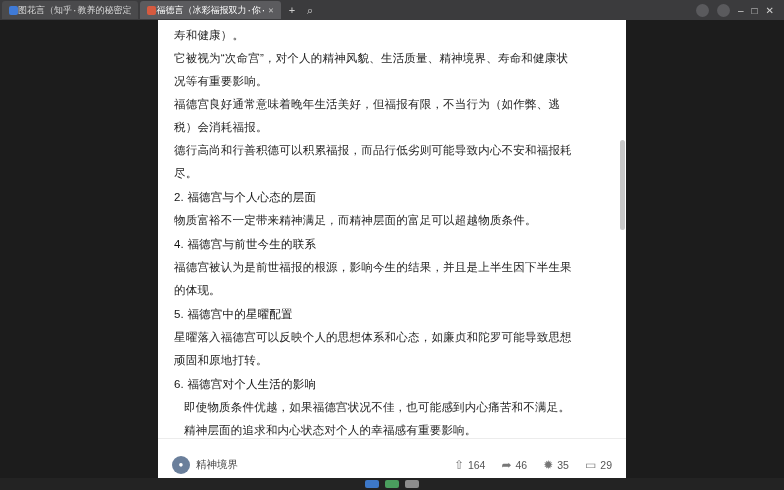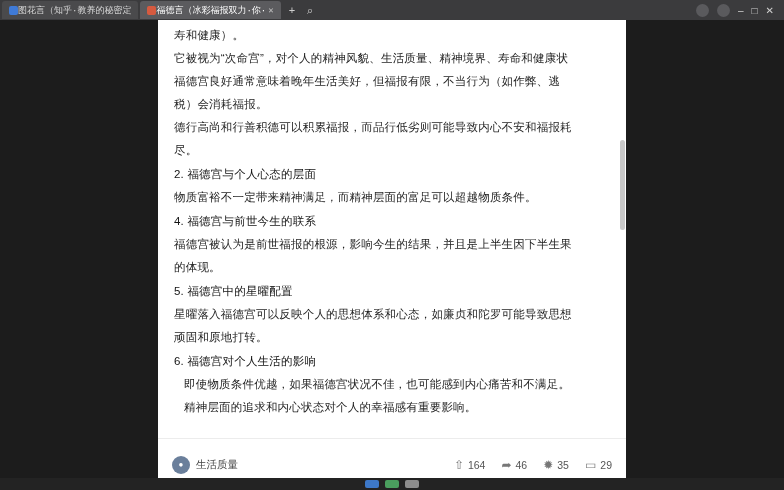--- a/index.html
+++ b/index.html
@@ -244,41 +244,42 @@
     </div>
   </div>
 
   <div class="page">
     <div class="gutter-left"></div>
     <div class="gutter-right"></div>
 
     <div class="doc" id="doc">
         <p class="">寿和健康）。</p>
         <p class="">它被视为“次命宫”，对个人的精神风貌、生活质量、精神境界、寿命和健康状</p>
+        <p class="">况等有重要影响。</p>
         <p class="">福德宫良好通常意味着晚年生活美好，但福报有限，不当行为（如作弊、逃</p>
         <p class="">税）会消耗福报。</p>
         <p class="">德行高尚和行善积德可以积累福报，而品行低劣则可能导致内心不安和福报耗</p>
         <p class="">尽。</p>
         <p class="heading">2. 福德宫与个人心态的层面</p>
         <p class="">物质富裕不一定带来精神满足，而精神层面的富足可以超越物质条件。</p>
         <p class="heading">4. 福德宫与前世今生的联系</p>
         <p class="">福德宫被认为是前世福报的根源，影响今生的结果，并且是上半生因下半生果</p>
         <p class="">的体现。</p>
         <p class="heading">5. 福德宫中的星曜配置</p>
         <p class="">星曜落入福德宫可以反映个人的思想体系和心态，如廉贞和陀罗可能导致思想</p>
         <p class="">顽固和原地打转。</p>
         <p class="heading">6. 福德宫对个人生活的影响</p>
         <p class="indent">即使物质条件优越，如果福德宫状况不佳，也可能感到内心痛苦和不满足。</p>
         <p class="indent">精神层面的追求和内心状态对个人的幸福感有重要影响。</p>
       </div>
 
     <div class="doc-footer">
       <div class="author">
         <div class="avatar">●</div>
-        <div class="author-name">生活质量</div>
+        <div class="author-name">精神境界</div>
       </div>
       <div class="actions" id="actions">
           <div class="action">
             <span class="glyph">⇧</span>
             <span>164</span>
           </div>
           <div class="action">
             <span class="glyph">➦</span>
             <span>46</span>
           </div>

